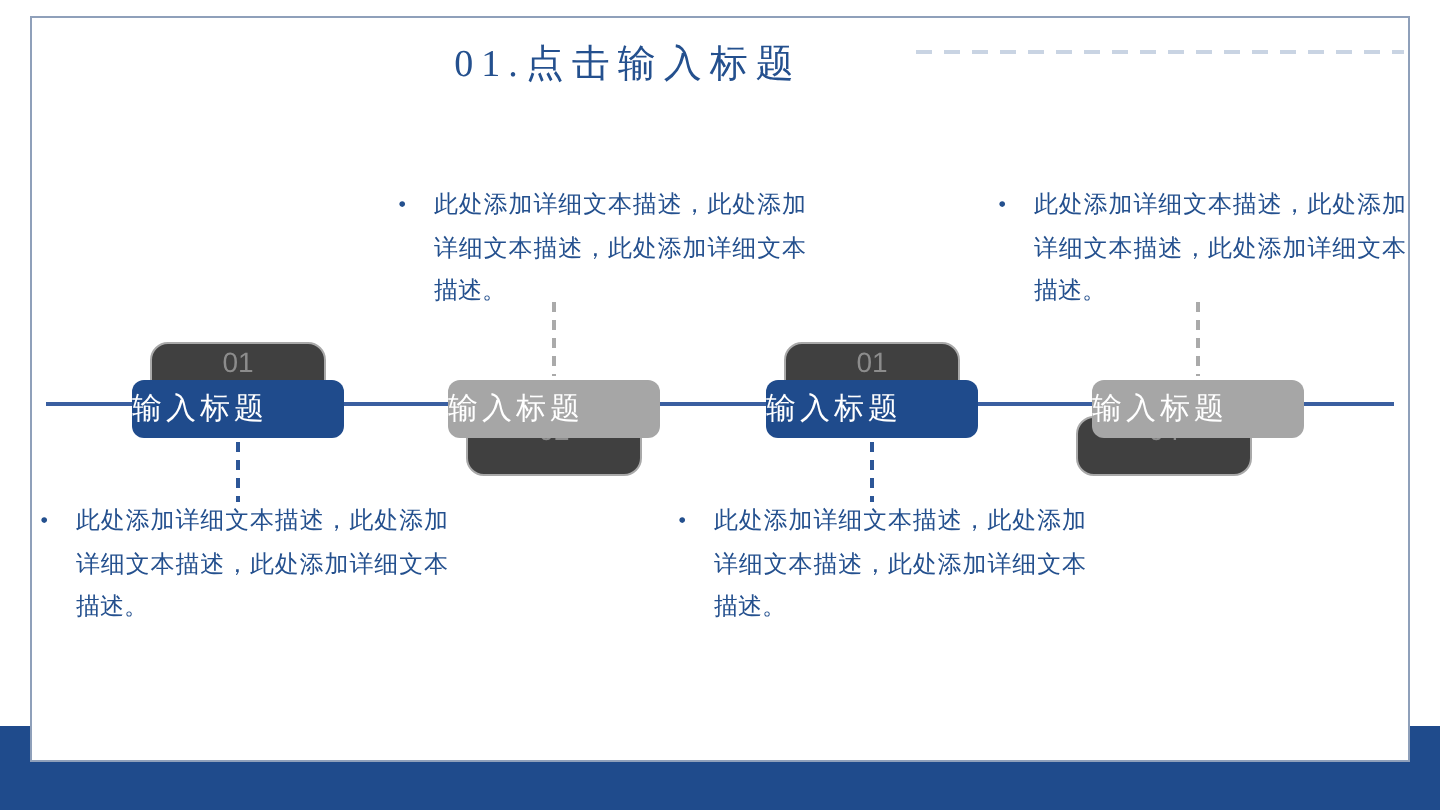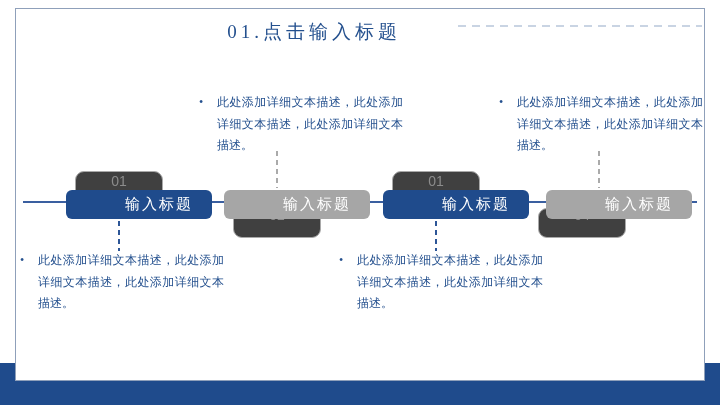--- a/index.html
+++ b/index.html
@@ -52,23 +52,22 @@
     color:var(--num-gray);font-size:14px;
     font-family:"Liberation Sans","DejaVu Sans",sans-serif;
     display:flex;justify-content:center;z-index:3;
   }
   .num-tab.above{align-items:flex-start;padding-top:1px;}
   .num-tab.below{align-items:flex-end;padding-bottom:14px;}
 
   .label-box{
     position:absolute;width:106px;height:29px;border-radius:6px;
     color:#ffffff;font-size:15px;letter-spacing:2px;
-    display:flex;align-items:center;justify-content:center;
+    display:flex;align-items:center;justify-content:flex-start;
     z-index:4;
-    padding-left:40px;
   }
   .label-box.primary{background:var(--primary-blue);}
   .label-box.gray{background:var(--gray-box);}
 
   .connector{position:absolute;width:2px;z-index:2;}
   .connector.blue{background:repeating-linear-gradient(180deg,#2d5697 0 5px,transparent 5px 9px);}
   .connector.gray{background:repeating-linear-gradient(180deg,#aaaaaa 0 5px,transparent 5px 9px);}
 
   .desc{
     position:absolute;display:flex;align-items:flex-start;

